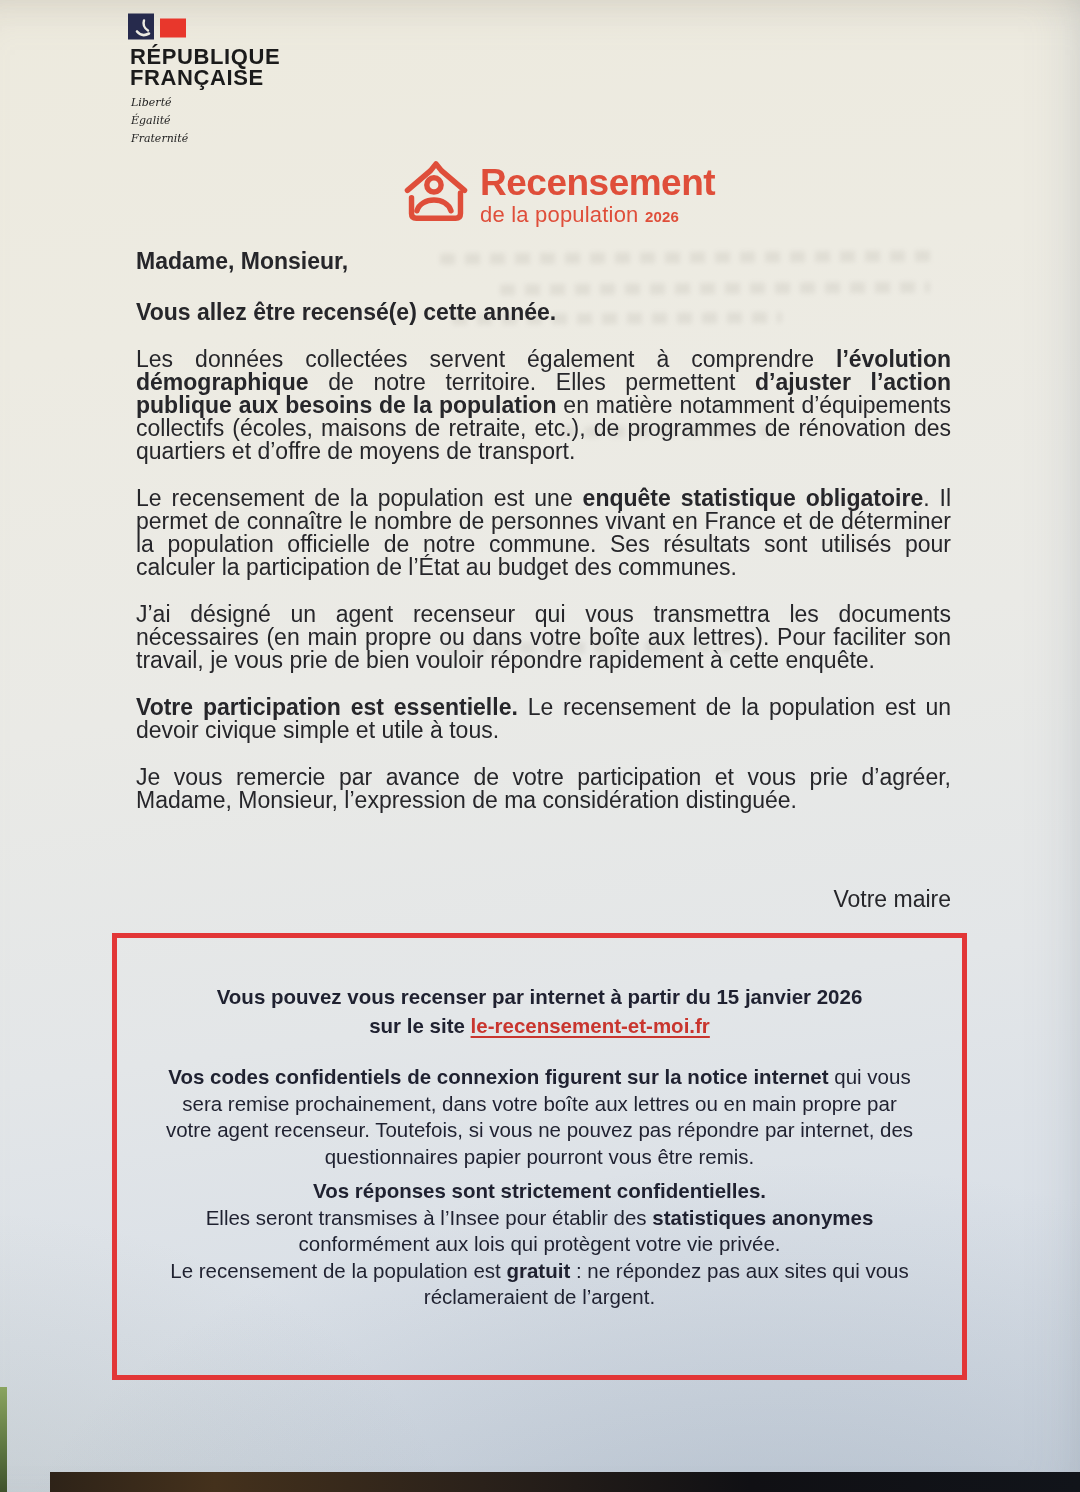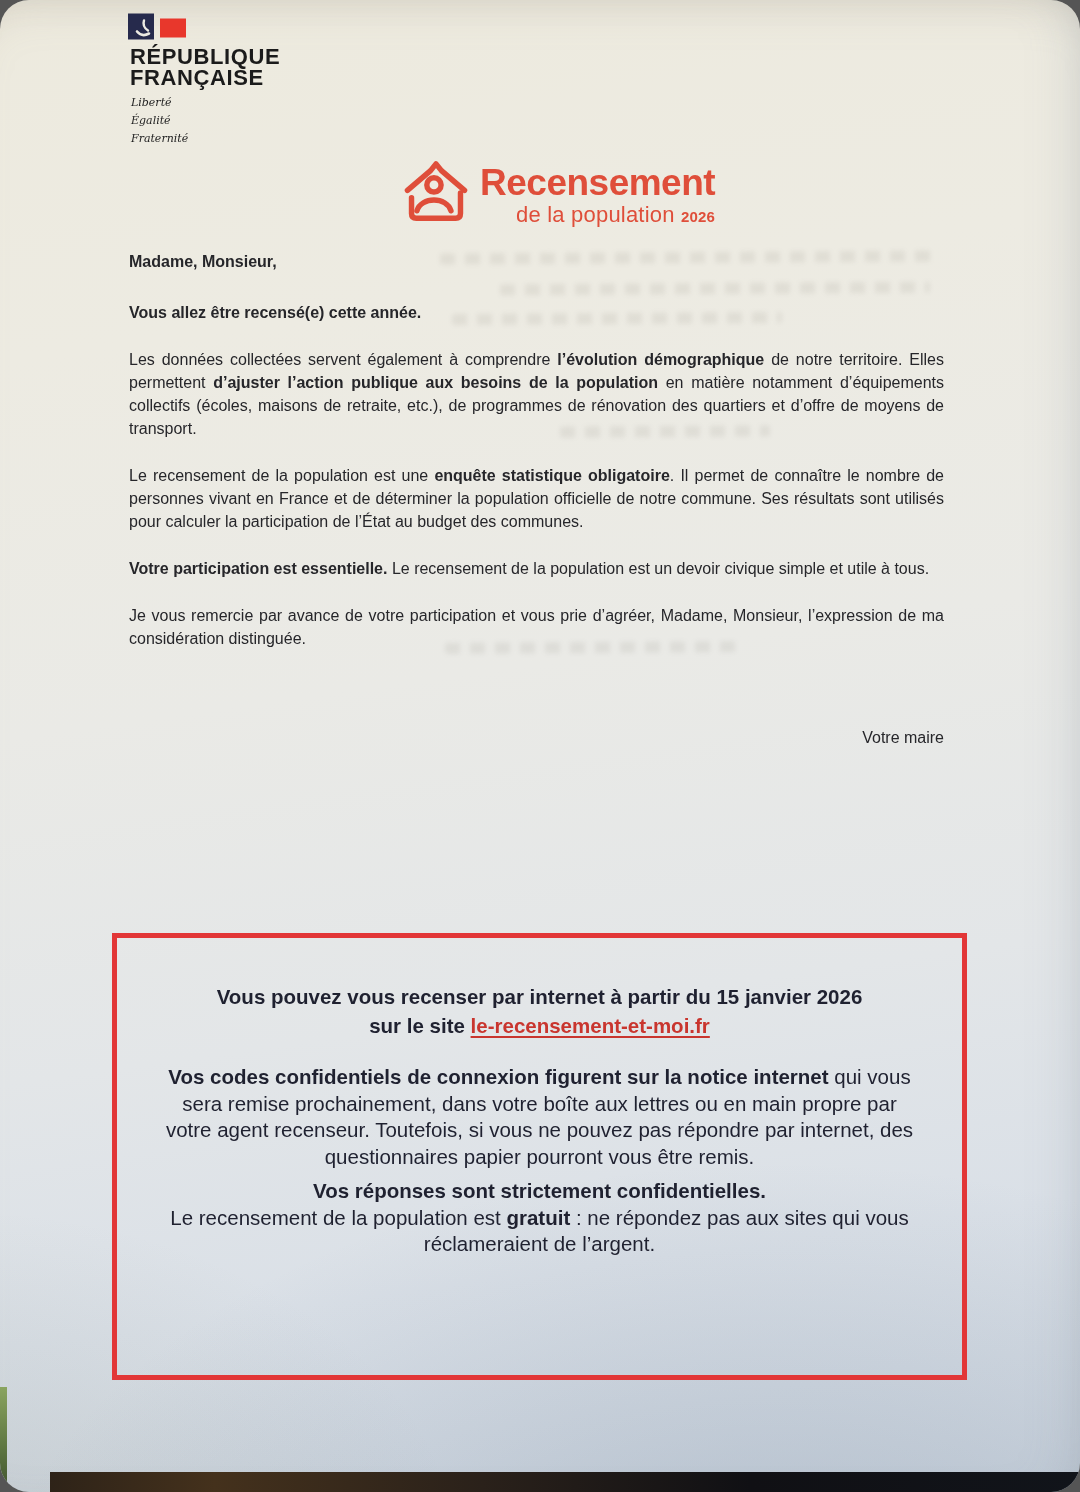--- a/index.html
+++ b/index.html
@@ -4,42 +4,41 @@
 <style>
   html,body{margin:0;padding:0;background:#555;}
   .photo{
     position:relative;width:1080px;height:1492px;overflow:hidden;
     font-family:"Liberation Sans", sans-serif;
     background:
       radial-gradient(120% 55% at 72% 112%, rgba(100,120,145,.34), rgba(100,120,145,0) 62%),
       radial-gradient(80% 40% at -5% 105%, rgba(120,130,120,.20), rgba(120,130,120,0) 60%),
       linear-gradient(172deg,#edeade 0%,#edebe2 22%,#eaeae6 45%,#e3e6e8 66%,#dae0e7 82%,#d2dae3 100%);
     box-shadow:inset -30px 0 60px -40px rgba(110,120,135,.35), inset 0 40px 50px -45px rgba(160,150,130,.35);
-    border-radius:29px;
   }
   
   .rf-block{position:absolute;left:128px;top:13px;}
   .rf-flag{display:block;}
   .rf-word{position:absolute;left:130px;top:46px;font-weight:700;font-size:22px;line-height:21px;
     letter-spacing:.6px;color:#1b1b1b;}
   .rf-motto{position:absolute;left:131px;top:94px;font-family:"DejaVu Serif", serif;
     font-style:italic;font-size:11px;line-height:18px;color:#222;}
   
-  .rec-logo{position:absolute;left:402px;top:148px;display:flex;text-align:right;}
+  .rec-logo{position:absolute;left:402px;top:148px;display:flex;}
   .rec-icon{display:block;}
   .rec-text{margin-left:10px;margin-top:16px;color:var(--brand);}
   .rec-title{font-weight:700;font-size:37px;line-height:38px;letter-spacing:-.5px;}
   .rec-sub{font-size:22px;line-height:24px;margin-top:1px;letter-spacing:.2px;}
   .rec-sub b{font-size:15px;}
   
   .ghost{position:absolute;height:11px;opacity:.42;filter:blur(2.5px);border-radius:3px;
     background:repeating-linear-gradient(90deg, rgba(125,122,110,.28) 0 15px, rgba(125,122,110,0) 15px 25px);
     transform:rotate(-.35deg);}
   
-  .body{position:absolute;left:129px;top:250px;width:815px;font-size:16px;color:var(--ink);}
+  .body{position:absolute;left:136px;top:250px;width:815px;font-size:23px;color:var(--ink);}
   .body p{margin:0 0 24px;line-height:23px;text-align:justify;}
   .body p.salut{margin-bottom:28px;text-align:left;}
   .body p.announce{text-align:left;}
   .body b{font-weight:700;}
   .signature{text-align:right !important;margin-top:76px !important;}
   
   .notice{position:absolute;left:112px;top:933px;width:855px;height:447px;box-sizing:border-box;
     border:5px solid var(--box_border);padding:44px 44px 0;text-align:center;
     font-size:20.5px;color:var(--ink_box);}
   .notice p{margin:0;line-height:26.5px;}
@@ -99,28 +98,30 @@
   <div class="ghost" style="left:500px;top:283px;width:430px"></div>
   <div class="ghost" style="left:452px;top:313px;width:330px"></div>
   <div class="ghost" style="left:560px;top:426px;width:210px"></div>
   <div class="ghost" style="left:445px;top:642px;width:300px"></div>
 
   <div class="body">
     <p class="salut"><b>Madame, Monsieur,</b></p>
     <p class="announce"><b>Vous allez être recensé(e) cette année.</b></p>
     <p><span>Les données collectées servent également à comprendre </span><b>l’évolution démographique</b><span> de notre territoire. Elles permettent </span><b>d’ajuster l’action publique aux besoins de la population</b><span> en matière notamment d’équipements collectifs (écoles, maisons de retraite, etc.), de programmes de rénovation des quartiers et d’offre de moyens de transport.</span></p>
     <p><span>Le recensement de la population est une </span><b>enquête statistique obligatoire</b><span>. Il permet de connaître le nombre de personnes vivant en France et de déterminer la population officielle de notre commune. Ses résultats sont utilisés pour calculer la participation de l’État au budget des communes.</span></p>
+    <p><span>J’ai désigné un agent recenseur qui vous transmettra les documents nécessaires (en main propre ou dans votre boîte aux lettres). Pour faciliter son travail, je vous prie de bien vouloir répondre rapidement à cette enquête.</span></p>
     <p><b>Votre participation est essentielle.</b><span> Le recensement de la population est un devoir civique simple et utile à tous.</span></p>
     <p><span>Je vous remercie par avance de votre participation et vous prie d’agréer, Madame, Monsieur, l’expression de ma considération distinguée.</span></p>
     <p class="signature">Votre maire</p>
   </div>
 
   <div class="notice">
     <p class="nb-h1"><b>Vous pouvez vous recenser par internet à partir du 15 janvier 2026</b></p>
     <p class="nb-h2"><b>sur le site </b><b class="rich-link">le-recensement-et-moi.fr</b></p>
     <p class="nb-codes"><b>Vos codes confidentiels de connexion figurent sur la notice internet</b><span> qui vous sera remise prochainement, dans votre boîte aux lettres ou en main propre par votre agent recenseur. Toutefois, si vous ne pouvez pas répondre par internet, des questionnaires papier pourront vous être remis.</span></p>
     <p><b>Vos réponses sont strictement confidentielles.</b></p>
+    <p><span>Elles seront transmises à l’Insee pour établir des </span><b>statistiques anonymes</b><span> conformément aux lois qui protègent votre vie privée.</span></p>
     <p><span>Le recensement de la population est </span><b>gratuit</b><span> : ne répondez pas aux sites qui vous réclameraient de l’argent.</span></p>
   </div>
 
   <div class="table-strip"></div>
   <div class="green-sliver"></div>
 </div>
 
 </body></html>

